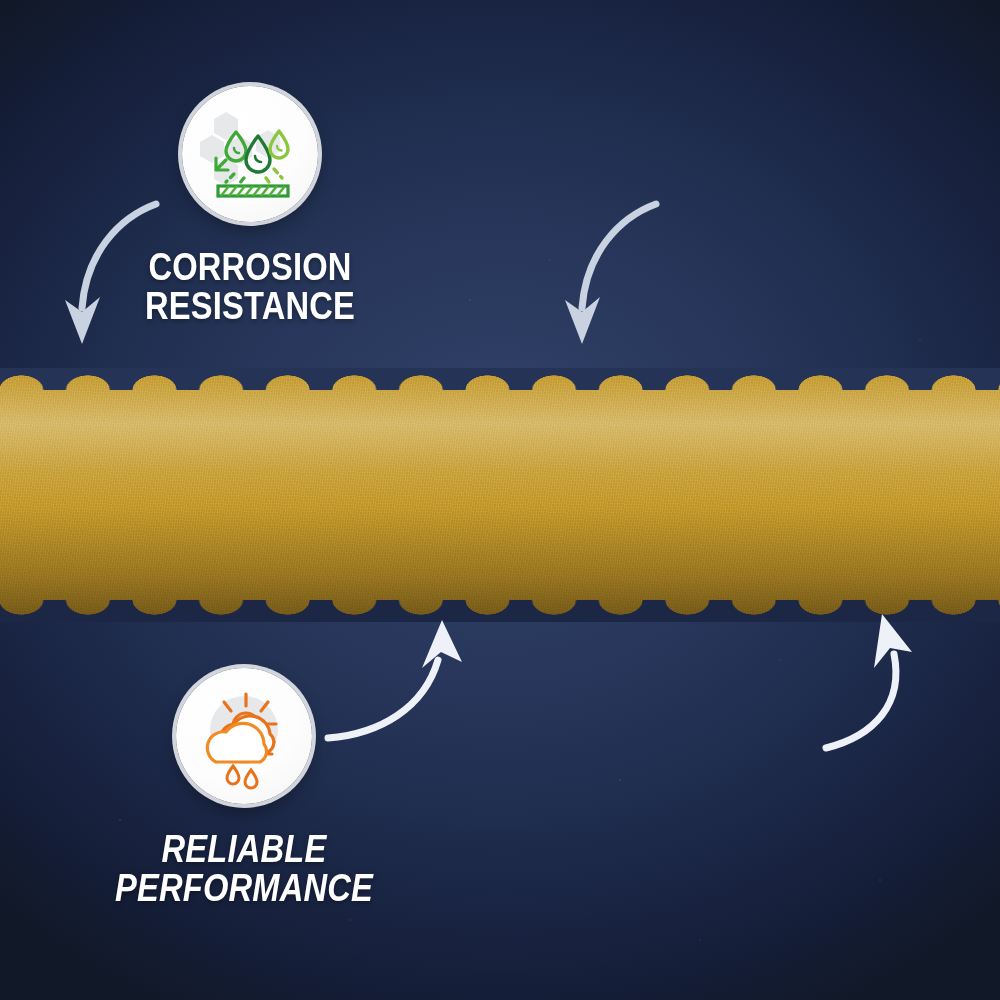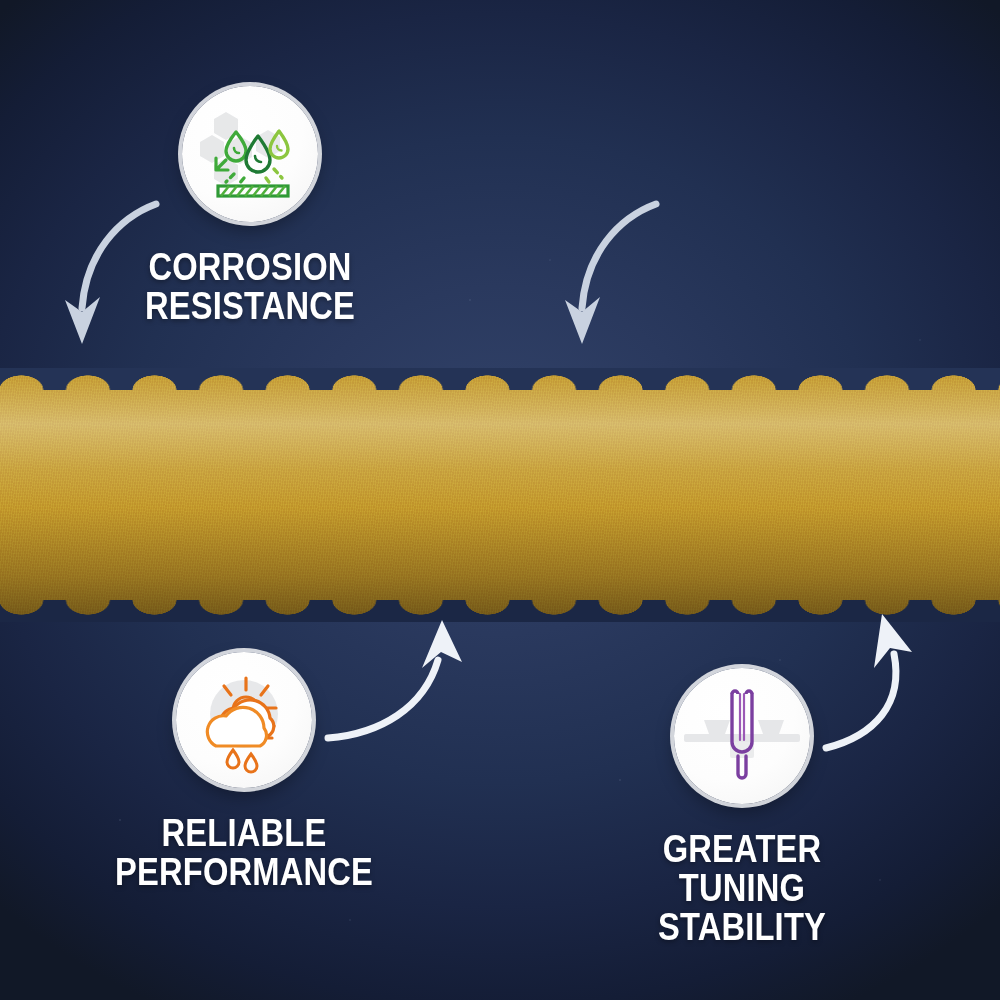--- a/index.html
+++ b/index.html
@@ -107,21 +107,21 @@
     margin-top:26px;text-align:center;color:#ffffff;
     font-weight:700;font-size:38px;line-height:1.02;
     letter-spacing:.2px;
     transform:scaleX(.86);transform-origin:50% 50%;
     text-shadow:0 2px 6px rgba(0,0,0,.35);
     white-space:pre-line;
   }
 
   #f-corrosion{left:100px;top:86px;}
   #f-tone{left:588px;top:86px;}
-  #f-reliable{left:94px;top:652px;}
+  #f-reliable{left:94px;top:668px;font-style:italic;}
   #f-tuning{left:592px;top:668px;}
 
   .arrow{position:absolute;pointer-events:none;}
   #arrow-corrosion{left:60px;top:196px;}
   #arrow-tone{left:560px;top:196px;}
   #arrow-reliable{left:322px;top:612px;}
   #arrow-tuning{left:808px;top:608px;}
 </style>
 </head>
 <body>
@@ -220,34 +220,14 @@
         <path d="M52 84 a15 15 0 0 1 6 -28 a20 20 0 0 1 36 10 a11 11 0 0 1 -2 18 Z" fill="#ffffff" stroke="#e8731a" stroke-width="3.2" stroke-linejoin="round"></path>
         <path d="M40 94 a16 16 0 0 1 10 -30 a21 21 0 0 1 38 12 a12 12 0 0 1 -4 18 Z" fill="#ffffff" stroke="#f08b25" stroke-width="3.2" stroke-linejoin="round"></path>
         <path d="M57 98 C57 98 51 106 51 110 a6 6 0 0 0 12 0 C63 106 57 98 57 98 Z" fill="none" stroke="#e8731a" stroke-width="3"></path>
         <path d="M75 102 C75 102 69 110 69 114 a6 6 0 0 0 12 0 C81 110 75 102 75 102 Z" fill="none" stroke="#e8731a" stroke-width="3"></path>
       </svg>
     </div>
     <div class="flabel">RELIABLE
 PERFORMANCE</div>
   </div>
 
-  <div class="feature" id="f-tuning">
-    <div class="badge">
-      <svg width="136" height="136" viewBox="0 0 136 136">
-        <g fill="#e6e7e9">
-          <rect x="10" y="66" width="116" height="8" rx="2"></rect>
-          <path d="M30 52 h26 l-5 14 h-16 Z"></path>
-          <path d="M84 52 h26 l-5 14 h-16 Z"></path>
-          <rect x="56" y="74" width="24" height="16" rx="2" opacity=".8"></rect>
-        </g>
-        <g fill="none" stroke="#7b3fa0" stroke-width="3.4" stroke-linecap="round" stroke-linejoin="round">
-          <path d="M58 26 L58 74 a10 10 0 0 0 20 0 L78 26"></path>
-          <path d="M66 26 L66 72 M70 26 L70 72" stroke="#9b59b6" stroke-width="2.2"></path>
-          <path d="M64 88 L64 106 a4 4 0 0 0 8 0 L72 88"></path>
-        </g>
-        <path d="M58 26 a3 3 0 0 1 6 0 M72 26 a3 3 0 0 1 6 0" fill="none" stroke="#7b3fa0" stroke-width="3.4"></path>
-      </svg>
-    </div>
-    <div class="flabel">GREATER TUNING
-STABILITY</div>
-  </div>
 
 </div>
 
 </body></html>

